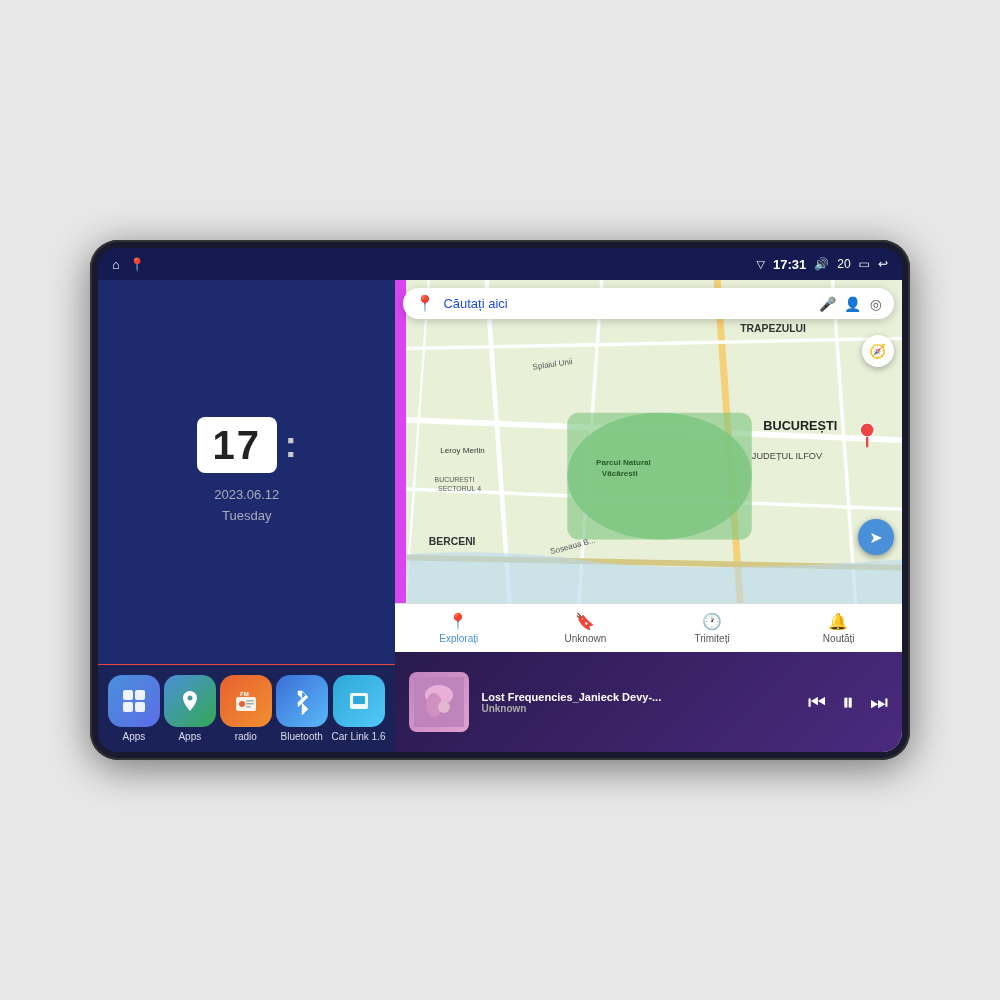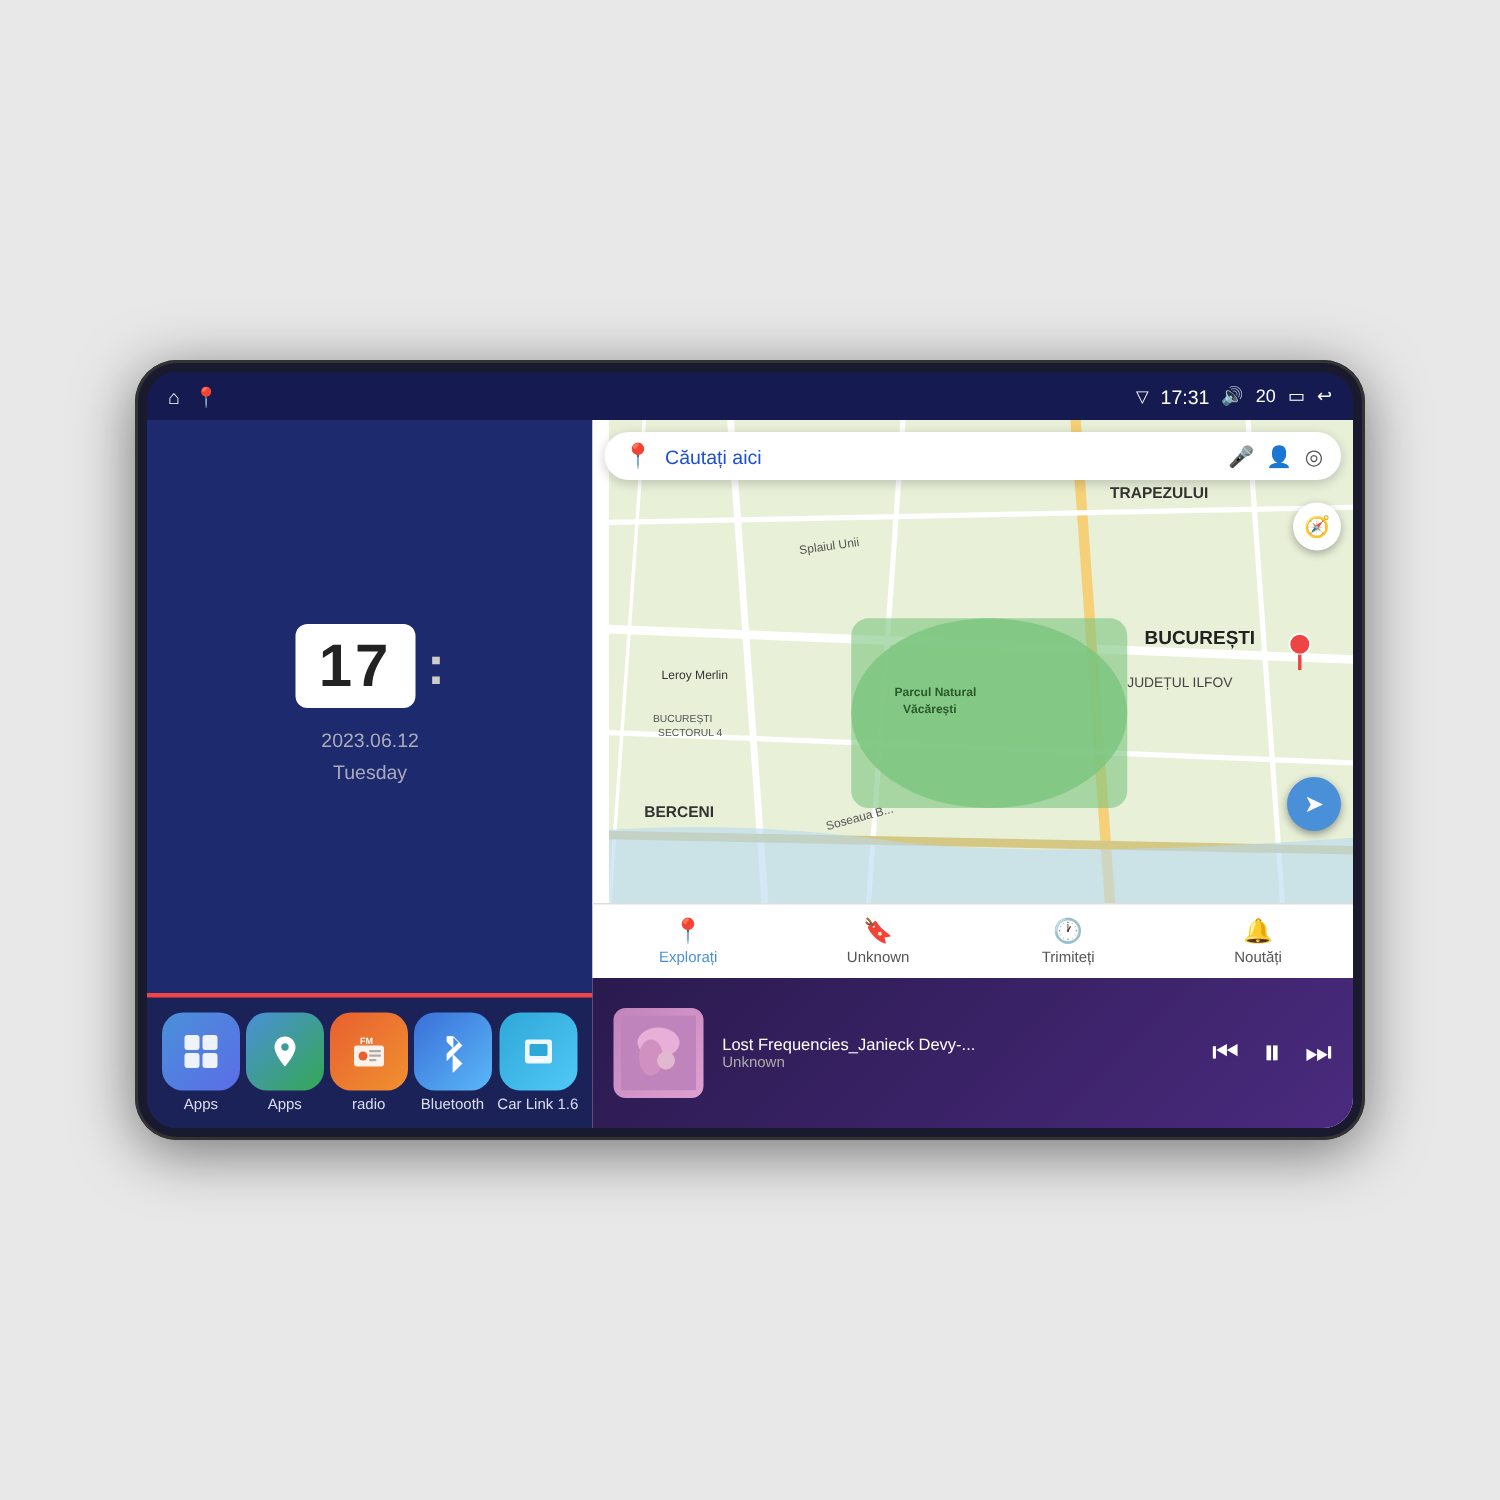--- a/index.html
+++ b/index.html
@@ -117,21 +117,21 @@
       line-height: 1.6;
     }
 
     
     .app-dock {
       display: flex;
       align-items: center;
       justify-content: space-around;
       padding: 10px 8px;
       background: #1a2258;
-      border-top: 3px solid #ef4444;
+      border-top: 1px solid #ef4444;
     }
 
     .app-item {
       display: flex;
       flex-direction: column;
       align-items: center;
       gap: 4px;
       cursor: pointer;
     }
 
@@ -235,20 +235,21 @@
       background: linear-gradient(135deg, #c084bc, #e0a0d0);
       display: flex;
       align-items: center;
       justify-content: center;
       font-size: 24px;
     }
 
     .music-info {
       flex: 1;
       overflow: hidden;
+      font-weight: bold;
     }
 
     .music-title {
       color: #fff;
       font-size: 11px;
       white-space: nowrap;
       overflow: hidden;
       text-overflow: ellipsis;
     }
 
@@ -272,21 +273,21 @@
     }
 
     .music-play-btn {
       font-size: 24px;
     }
 
     
     .map-bg {
       position: absolute;
       top: 0; left: 0; right: 0; bottom: 0;
-      background-color: #ffffff;
+      background-color: #d946ef;
       padding-left: 11px;
     }
 
     .map-overlay-btn {
       position: absolute;
       background: #fff;
       border-radius: 50%;
       width: 32px;
       height: 32px;
       display: flex;
@@ -318,21 +319,21 @@
 <div class="device-outer">
   <div class="device-screen">
 
     <div class="status-bar">
       <div class="status-left">
         <span class="status-icon">⌂</span>
         <span class="status-icon">📍</span>
       </div>
       <div class="status-right">
         <span style="font-size:11px;">▽</span>
-        <span style="font-size:13px; font-weight:normal;">17:31</span>
+        <span style="font-size:13px; font-weight:bold;">17:31</span>
         <span>🔊</span>
         <span>20</span>
         <span>▭</span>
         <span style="cursor:pointer;">↩</span>
       </div>
     </div>
 
     <div class="main-content">
 
       <div class="left-panel">

